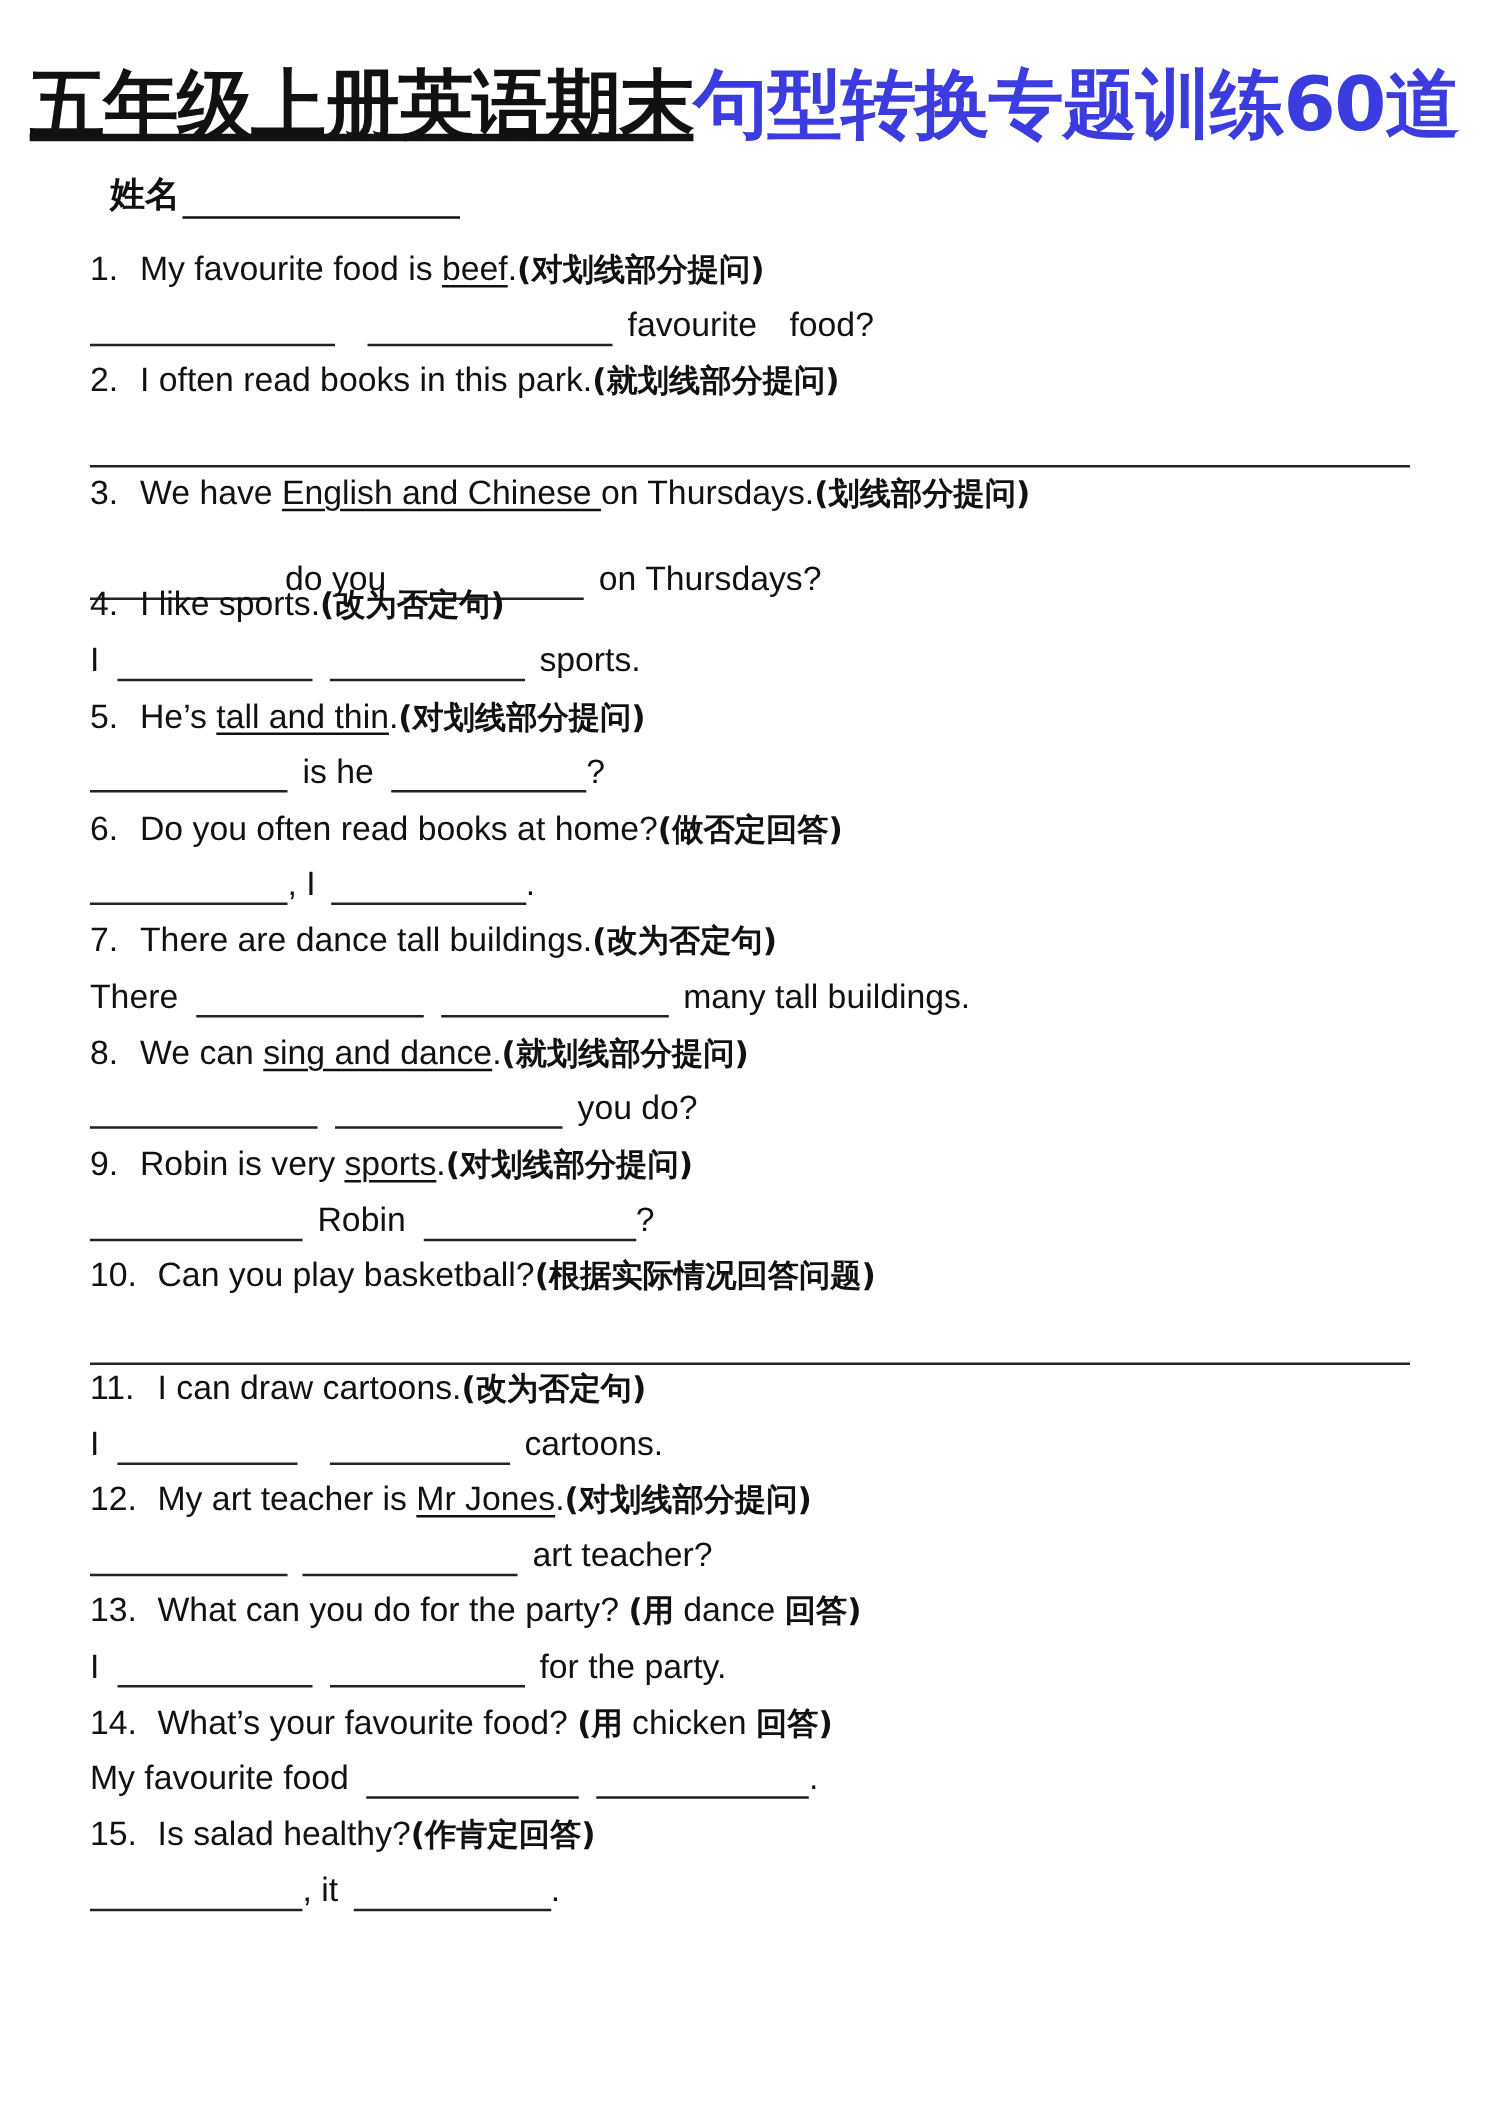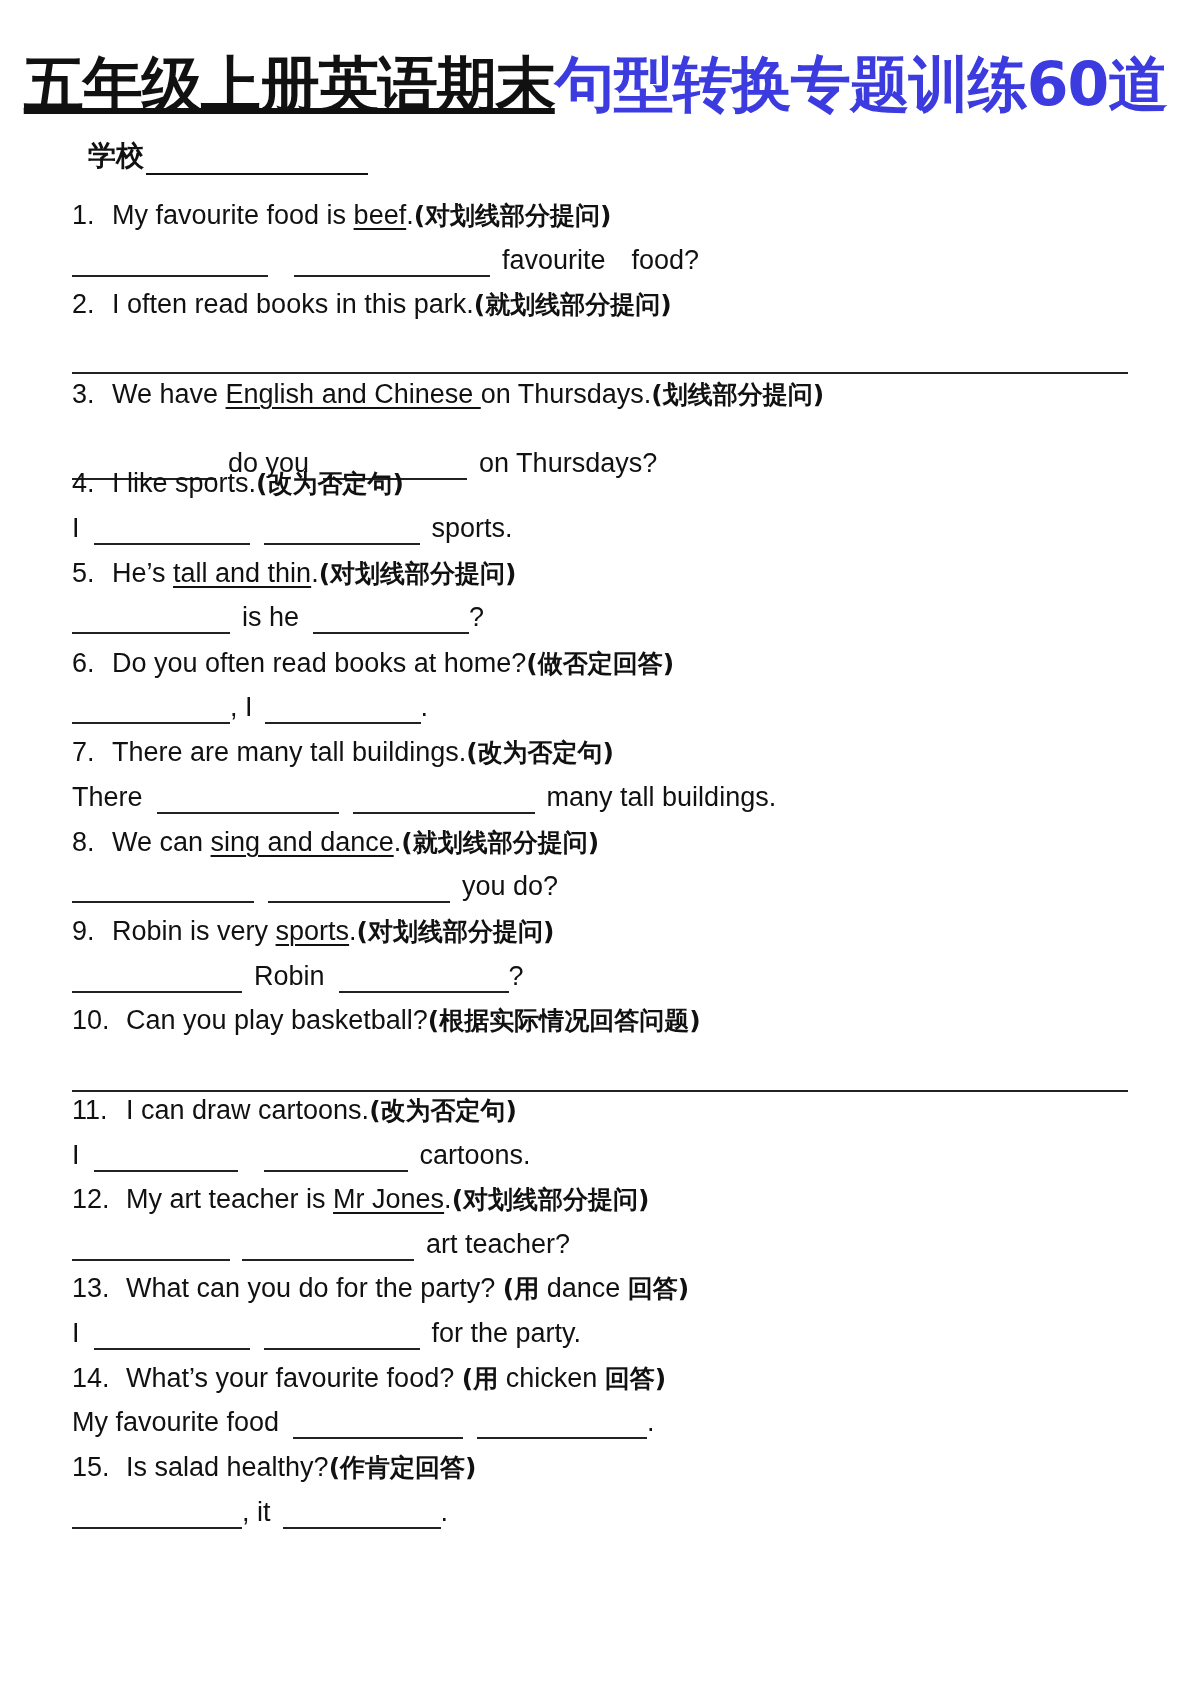--- a/index.html
+++ b/index.html
@@ -36,21 +36,21 @@
   </style>
 </head>
 <body>
 
 <div class="title">
   <span class="black">五年级上册英语期末</span><span class="blue">句型转换专题训练60道</span>
 </div>
 
 <div class="info-row">
   <div class="info-field">
-    <span>学校</span>
+    <span>姓名</span>
     <span class="blank"></span>
   </div>
 </div>
 
 <div class="q" style="top:198px">
   <span class="num" style="width:40px">1.</span><span>My favourite food is </span><span class="ul">beef</span><span>.</span><span class="ins">(对划线部分提问)</span>
 </div>
 <div class="a" style="top:243px">
   <span class="blank" style="width:196px"></span>
   <span class="gap" style="width:26px"></span>
@@ -109,21 +109,21 @@
 </div>
 <div class="a" style="top:690px">
   <span class="blank" style="width:158px"></span>
   <span>, I</span>
   <span class="gap" style="width:12px"></span>
   <span class="blank" style="width:156px"></span>
   <span>.</span>
 </div>
 
 <div class="q" style="top:735px">
-  <span class="num" style="width:40px">7.</span><span>There are many tall buildings.</span><span class="ins">(改为否定句)</span>
+  <span class="num" style="width:40px">7.</span><span>There are dance tall buildings.</span><span class="ins">(改为否定句)</span>
 </div>
 <div class="a" style="top:780px">
   <span>There</span>
   <span class="gap" style="width:14px"></span>
   <span class="blank" style="width:182px"></span>
   <span class="gap" style="width:14px"></span>
   <span class="blank" style="width:182px"></span>
   <span class="gap" style="width:12px"></span>
   <span>many tall buildings.</span>
 </div>

